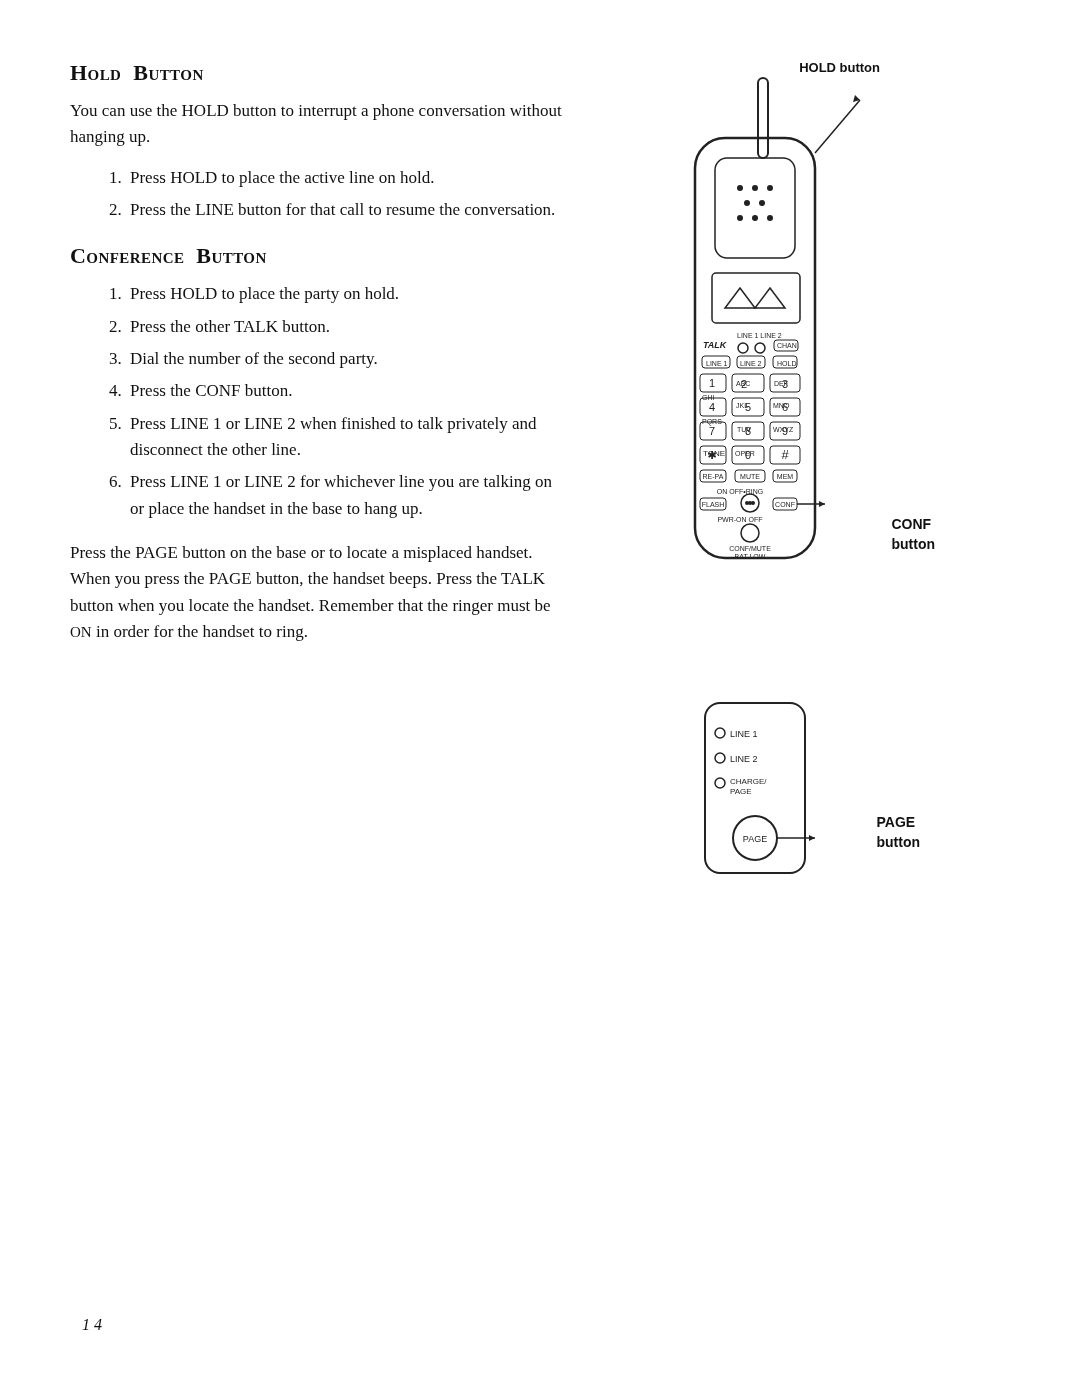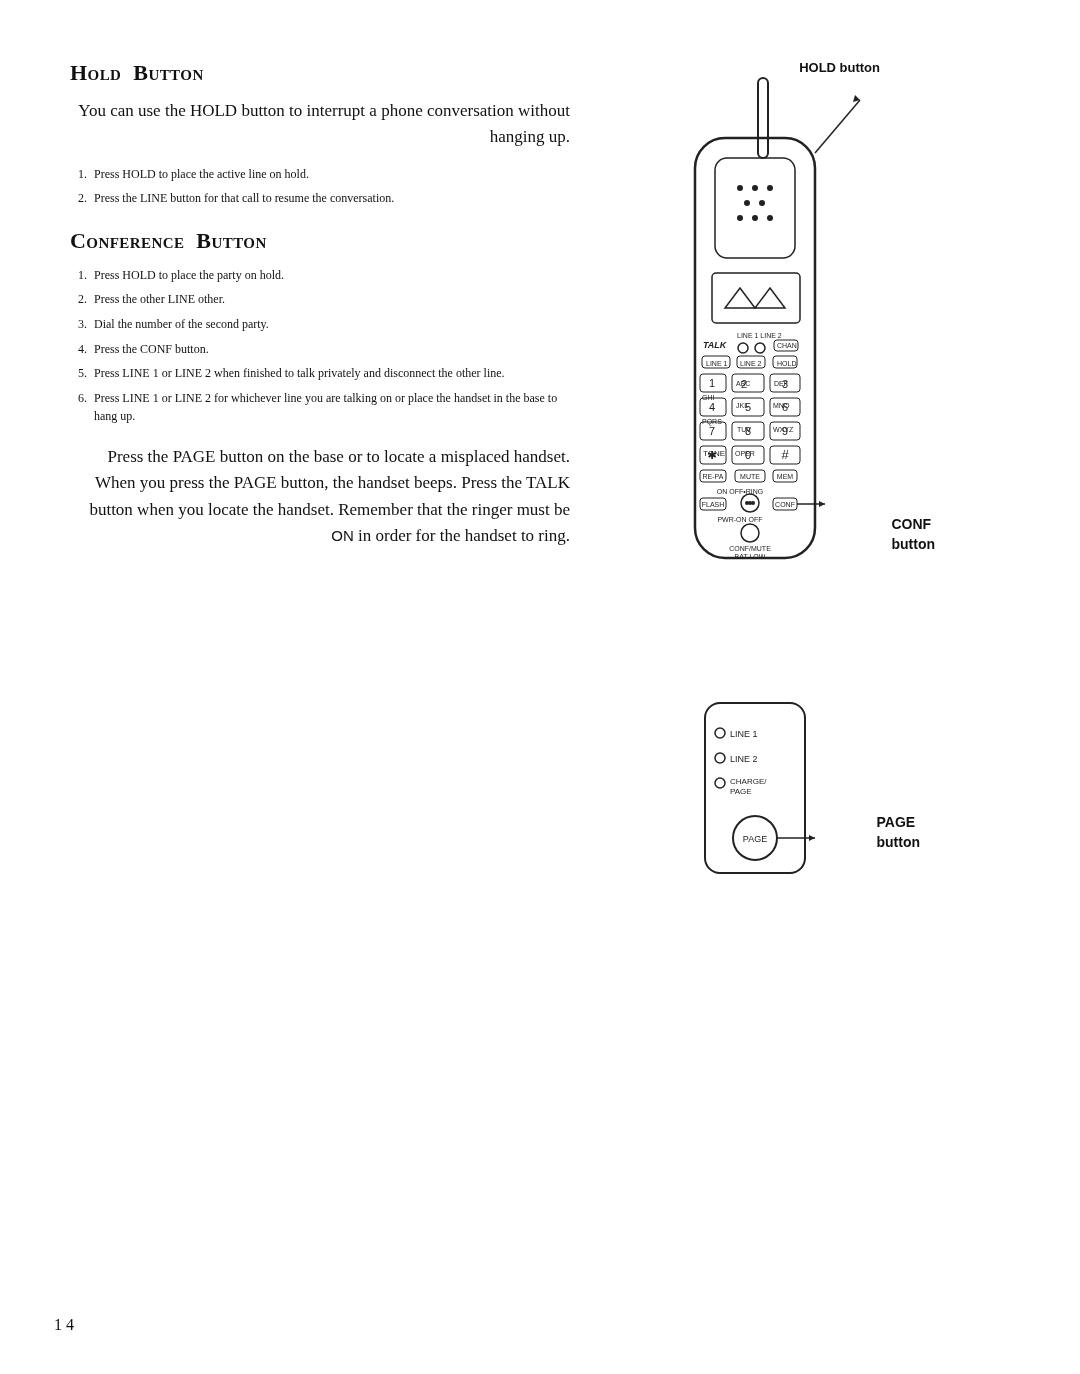--- a/index.html
+++ b/index.html
@@ -41,40 +41,41 @@
     h2.section-title:first-child {
       margin-top: 0;
     }
     .small-caps {
       font-variant: small-caps;
     }
     p {
       font-size: 17px;
       line-height: 1.55;
       margin-bottom: 14px;
-      text-align: right;
     }
     ol {
       margin-left: 20px;
       margin-bottom: 18px;
     }
     ol li {
-      font-size: 12px;
+      font-size: 17px;
       line-height: 1.55;
       margin-bottom: 6px;
       padding-left: 4px;
+      margin-left: 36px;
     }
     .page-number {
       position: absolute;
       bottom: 40px;
-      left: 54px;
+      left: 82px;
       font-size: 16px;
+      font-style: italic;
     }
     code {
-      font-family: Liberation Sans, sans-serif;
+      font-family: Liberation Serif, serif;
       font-size: 15px;
     }
     .hold-button-label {
       font-size: 13px;
       font-weight: bold;
       font-family: Arial, sans-serif;
       position: absolute;
       top: 0;
       right: 0;
     }
@@ -98,21 +99,21 @@
       <li>Press HOLD to place the active line on hold.</li>
       <li>Press the LINE button for that call to resume the conversation.</li>
     </ol>
 
     <h2 class="section-title">
       <span class="small-caps">Conference</span>
       &nbsp;<span class="small-caps">Button</span>
     </h2>
     <ol>
       <li>Press HOLD to place the party on hold.</li>
-      <li>Press the other LINE other.</li>
+      <li>Press the other TALK button.</li>
       <li>Dial the number of the second party.</li>
       <li>Press the CONF button.</li>
       <li>Press LINE 1 or LINE 2 when finished to talk privately and disconnect the other line.</li>
       <li>Press LINE 1 or LINE 2 for whichever line you are talking on or place the handset in the base to hang up.</li>
     </ol>
 
     <p>
       <span>Press the PAGE button on the base or to locate a misplaced handset. When you press the PAGE button, the handset beeps. Press the TALK button when you locate the handset. Remember that the ringer must be </span><code>ON</code><span> in order for the handset to ring.</span>
     </p>
 

